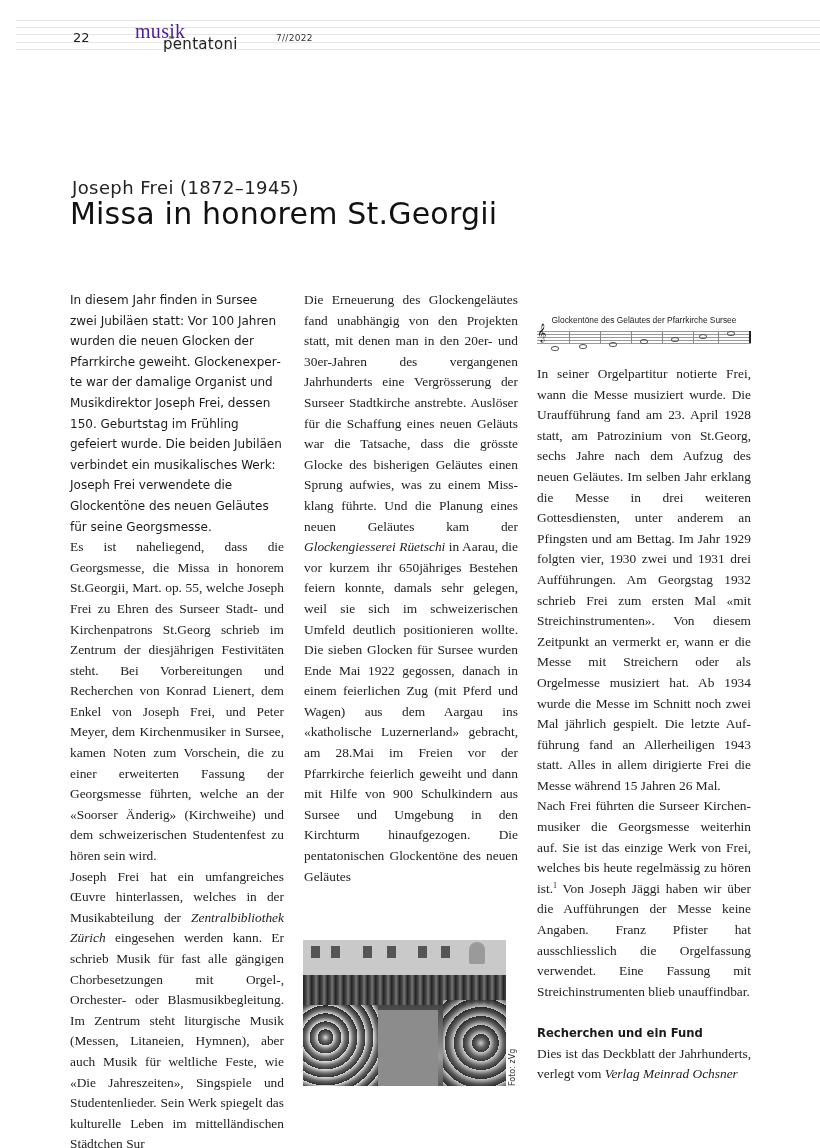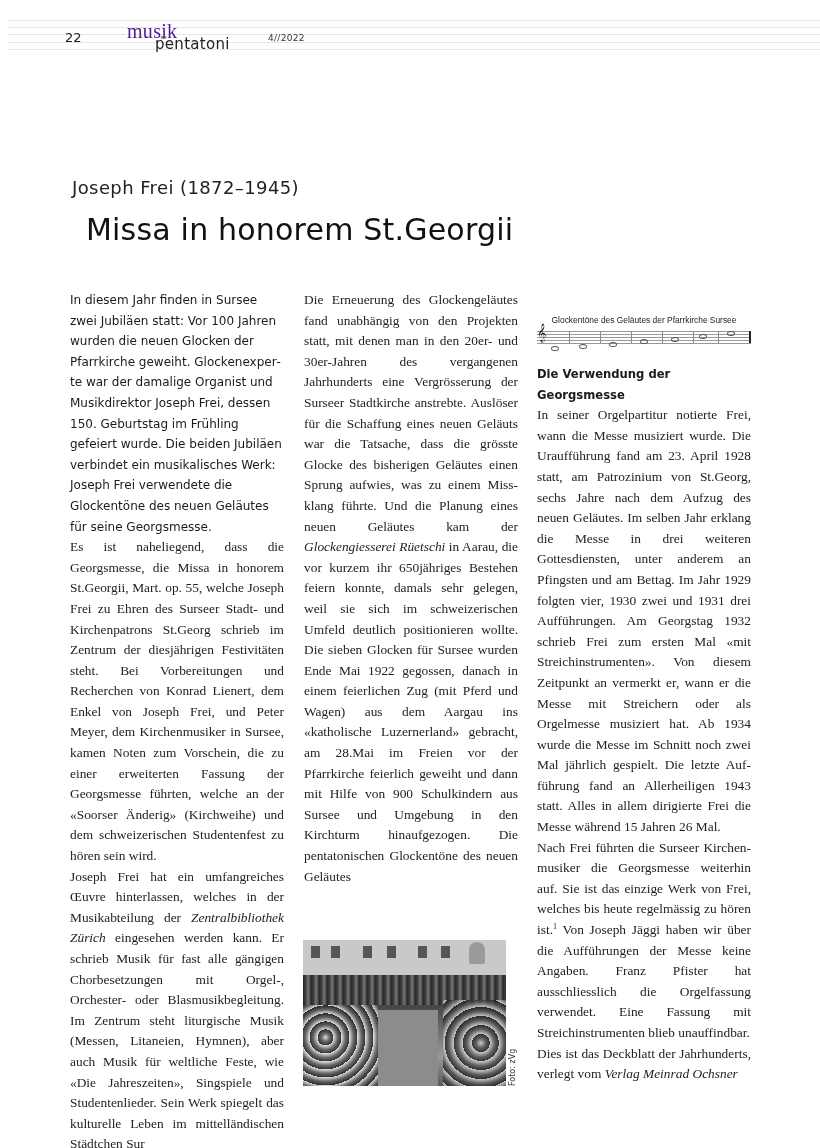--- a/index.html
+++ b/index.html
@@ -1,26 +1,26 @@
 <!DOCTYPE html>
 <html><head>
   <meta charset="utf-8">
   <style>
     html, body { margin: 0; padding: 0; background: #ffffff; }
     body { width: 820px; height: 1148px; position: relative; overflow: hidden; color: #1a1a1a; }
-    .header { position: absolute; left: 8px; top: 0; width: 671px; height: 60px; }
+    .header { position: absolute; left: 16px; top: 0; width: 671px; height: 60px; }
     .hline { position: absolute; left: 0; width: 820px; height: 1px; background: #e6e6e6; }
     .page-num { position: absolute; left: 57px; top: 30px; font-family: "DejaVu Sans", sans-serif; font-size: 13px; color: #222; }
     .logo-musik { position: absolute; left: 119px; top: 20px; font-family: Liberation Serif, serif; font-size: 20px; color: #4c1d95; letter-spacing: 0.3px; }
     .logo-liturgie { position: absolute; left: 147px; top: 35px; font-family: "DejaVu Sans", sans-serif; font-size: 15px; color: #222; letter-spacing: 0.3px; }
     .logo-wave { position: absolute; left: 152px; top: 33px; font-size: 8px; color: #444; font-family: "DejaVu Sans", sans-serif; }
     .issue { position: absolute; left: 260px; top: 33px; font-family: "DejaVu Sans", sans-serif; font-size: 9px; color: #333; letter-spacing: 0.3px; }
 
     .kicker { position: absolute; left: 72px; top: 177px; font-family: "DejaVu Sans", sans-serif; font-size: 18px; color: #222; letter-spacing: 0.4px; }
-    .title { position: absolute; left: 70px; top: 196px; font-family: "DejaVu Sans", sans-serif; font-size: 30px; color: #111; font-weight: normal; margin: 16px; letter-spacing: 0.2px; }
+    .title { position: absolute; left: 70px; top: 196px; font-family: "DejaVu Sans", sans-serif; font-size: 30px; color: #111; font-weight: normal; margin: 0; letter-spacing: 0.2px; }
 
     .col { position: absolute; top: 290px; width: 214px; font-family: "Liberation Serif", serif; font-size: 13.4px; line-height: 20.6px; color: #222; text-align: justify; hyphens: manual; }
     .col p { margin: 0; }
     .col1 { left: 70px; }
     .col2 { left: 304px; }
     .col3 { left: 537px; }
 
     .lead { font-family: "DejaVu Sans", sans-serif; font-weight: normal; font-size: 12px; line-height: 20.6px; color: #1a1a1a; text-align: left; margin: 0; }
     .byline { font-style: italic; margin-top: 20.6px !important; margin-bottom: 20.6px !important; text-align: left; }
     .subhead { font-family: "DejaVu Sans", sans-serif; font-weight: bold; font-size: 11.6px; line-height: 20.6px; color: #1a1a1a; text-align: left; margin-top: 20.6px !important; }
@@ -52,21 +52,21 @@
 <div class="header">
   <div class="hline" style="top:20px"></div>
   <div class="hline" style="top:27px"></div>
   <div class="hline" style="top:34px"></div>
   <div class="hline" style="top:42px"></div>
   <div class="hline" style="top:49px"></div>
   <span class="page-num">22</span>
   <span class="logo-musik">musik</span>
   <span class="logo-wave">≈</span>
   <span class="logo-liturgie">pentatoni</span>
-  <span class="issue">4//2022</span>
+  <span class="issue">7//2022</span>
 </div>
 
 <div class="kicker">Joseph Frei (1872–1945)</div>
 <h1 class="title">Missa in honorem St.Georgii</h1>
 
 <div class="col col1">
   <p class="lead">In diesem Jahr finden in Sursee zwei Jubiläen statt: Vor 100 Jahren wurden die neuen Glocken der Pfarrkirche geweiht. Glockenexper­te war der damalige Organist und Musikdirektor Joseph Frei, dessen 150. Geburtstag im Frühling gefeiert wurde. Die beiden Jubiläen verbindet ein musikalisches Werk: Joseph Frei verwendete die Glockentöne des neuen Geläutes für seine Georgs­messe.</p>
   <p>Es ist naheliegend, dass die Georgsmesse, die Missa in honorem St.Georgii, Mart. op. 55, welche Joseph Frei zu Ehren des Surseer Stadt- und Kirchenpatrons St.Ge­org schrieb im Zentrum der diesjährigen Festivitäten steht. Bei Vorbereitungen und Recherchen von Konrad Lienert, dem En­kel von Joseph Frei, und Peter Meyer, dem Kirchenmusiker in Sursee, kamen Noten zum Vorschein, die zu einer erweiterten Fassung der Georgsmesse führten, welche an der «Soorser Änderig» (Kirchweihe) und dem schweizerischen Studentenfest zu hören sein wird.</p>
   <p><span>Joseph Frei hat ein umfangreiches Œuvre hinterlassen, welches in der Musikabtei­lung der </span><em>Zentralbibliothek Zürich</em><span> einge­sehen werden kann. Er schrieb Musik für fast alle gängigen Chorbesetzungen mit Orgel-, Orchester- oder Blasmusik­begleitung. Im Zentrum steht liturgische Musik (Messen, Litaneien, Hymnen), aber auch Musik für weltliche Feste, wie «Die Jahreszeiten», Singspiele und Studenten­lieder. Sein Werk spiegelt das kulturelle Leben im mittelländischen Städtchen Sur­</span></p>
 </div>
@@ -110,17 +110,17 @@
       <div class="endbar"></div>
       <div class="note" style="left:14px;top:18px"></div>
       <div class="note" style="left:42px;top:16px"></div>
       <div class="note" style="left:72px;top:14px"></div>
       <div class="note" style="left:103px;top:11px"></div>
       <div class="note" style="left:134px;top:9px"></div>
       <div class="note" style="left:162px;top:6px"></div>
       <div class="note" style="left:190px;top:3px"></div>
     </div>
   </div>
-  <p class="subhead" style="margin-top:0 !important">Die Verwendung der Georgsmesse</p>
   <p>In seiner Orgelpartitur notierte Frei, wann die Messe musiziert wurde. Die Urauf­führung fand am 23. April 1928 statt, am Patrozinium von St.Georg, sechs Jahre nach dem Aufzug des neuen Geläutes. Im selben Jahr erklang die Messe in drei weiteren Gottesdiensten, unter anderem an Pfingsten und am Bettag. Im Jahr 1929 folgten vier, 1930 zwei und 1931 drei Aufführungen. Am Georgstag 1932 schrieb Frei zum ersten Mal «mit Streich­instrumenten». Von diesem Zeitpunkt an vermerkt er, wann er die Messe mit Strei­chern oder als Orgelmesse musiziert hat. Ab 1934 wurde die Messe im Schnitt noch zwei Mal jährlich gespielt. Die letzte Auf­führung fand an Allerheiligen 1943 statt. Alles in allem dirigierte Frei die Messe während 15 Jahren 26 Mal.</p>
   <p><span>Nach Frei führten die Surseer Kirchen­musiker die Georgsmesse weiterhin auf. Sie ist das einzige Werk von Frei, welches bis heute regelmässig zu hören ist.</span><sup>1</sup><span> Von Joseph Jäggi haben wir über die Aufführungen der Messe keine Angaben. Franz Pfister hat ausschliesslich die Or­gelfassung verwendet. Eine Fassung mit Streichinstrumenten blieb unauffindbar.</span></p>
+  <p class="subhead">Recherchen und ein Fund</p>
   <p><span>Dies ist das Deckblatt der Jahrhunderts, verlegt vom </span><em>Verlag Meinrad Ochsner</em></p>
 </div>
 
 </body></html>

